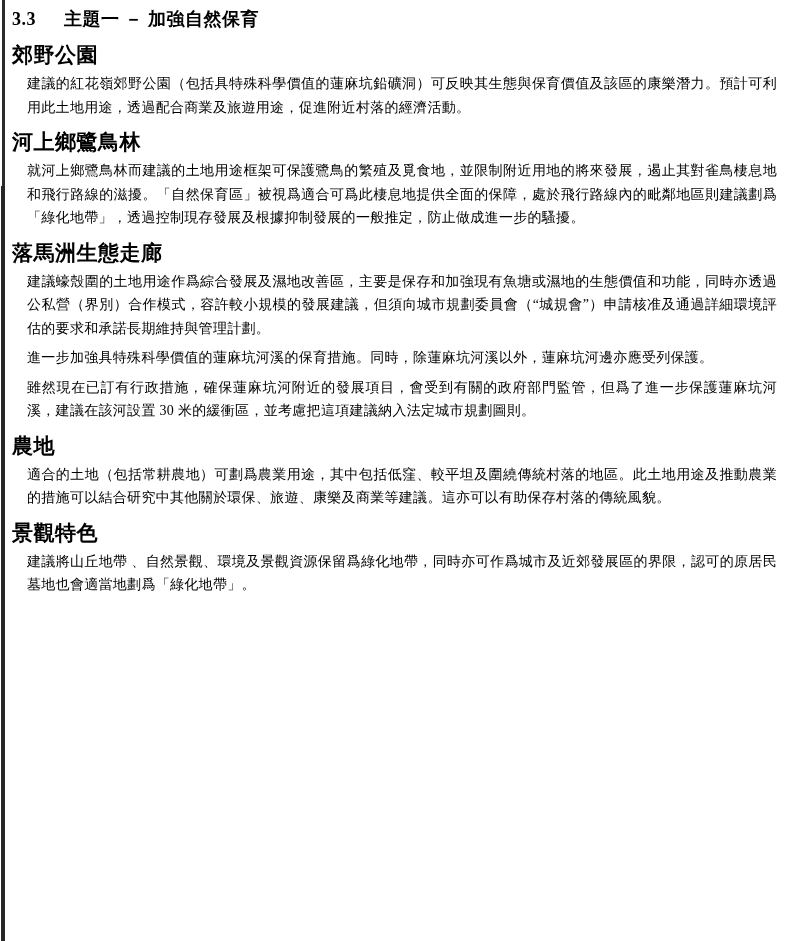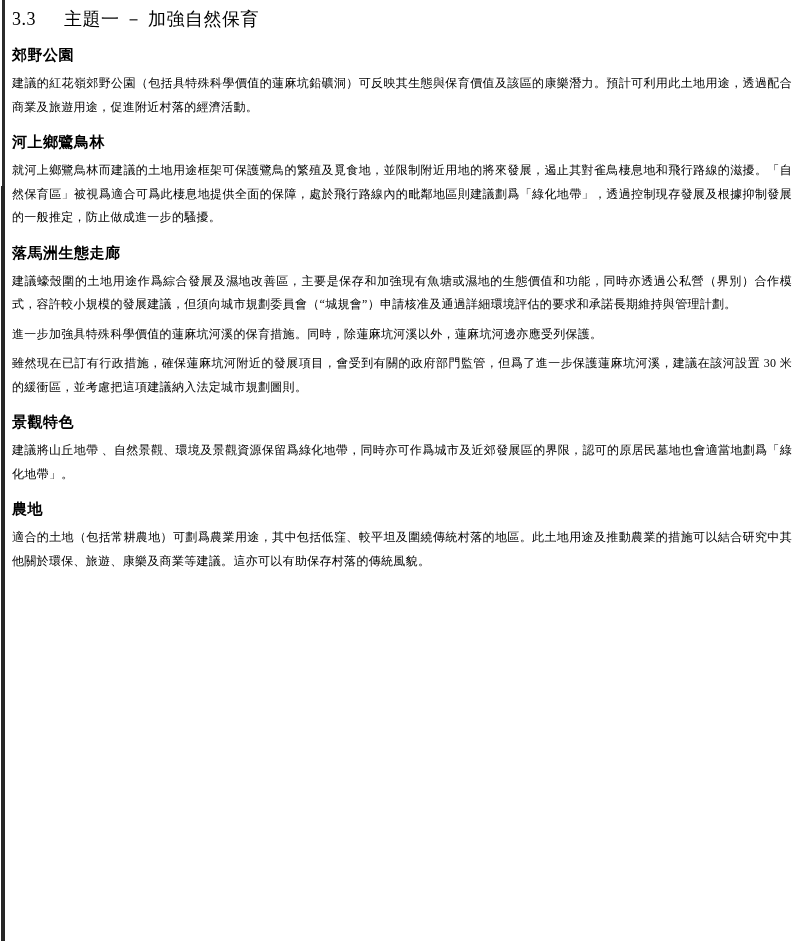--- a/index.html
+++ b/index.html
@@ -23,41 +23,41 @@
     position: absolute;
     left: 1px; top: 186px;
     width: 4px; height: 755px;
     background: #262626;
   }
   .content {
     position: relative;
     padding: 8px 8px 0 12px;
   }
   .doc-header {
-    font-weight: normal;
+    font-weight: bold;
     font-size: 18px;
     line-height: 22px;
     margin: 0 0 14px 0;
     letter-spacing: 0.5px;
   }
   .doc-header .sec-num {
     display: inline-block;
     margin-right: 28px;
   }
   h2.sub-heading {
     font-weight: bold;
-    font-size: 15px;
+    font-size: 21px;
     line-height: 22px;
     margin: 12px 0 6px 0;
     letter-spacing: 0.5px;
   }
   p.body-para {
-    font-size: 12px;
+    font-size: 14px;
     line-height: 23.5px;
-    margin: 6px 0;
+    margin: 6px 15px;
     text-align: justify;
     text-justify: inter-ideograph;
     letter-spacing: 0.3px;
   }
 </style>
 </head>
 <body>
 
 <div class="change-bar-seg1"></div>
 <div class="change-bar-seg2"></div>
@@ -85,23 +85,23 @@
   <section>
     <p class="body-para">建議蠔殼圍的土地用途作爲綜合發展及濕地改善區，主要是保存和加強現有魚塘或濕地的生態價值和功能，同時亦透過公私營（界別）合作模式，容許較小規模的發展建議，但須向城市規劃委員會（“城規會”）申請核准及通過詳細環境評估的要求和承諾長期維持與管理計劃。</p>
   </section>
 
   <section>
     <p class="body-para">進一步加強具特殊科學價值的蓮麻坑河溪的保育措施。同時，除蓮麻坑河溪以外，蓮麻坑河邊亦應受列保護。</p>
     <p class="body-para">雖然現在已訂有行政措施，確保蓮麻坑河附近的發展項目，會受到有關的政府部門監管，但爲了進一步保護蓮麻坑河溪，建議在該河設置 30 米的緩衝區，並考慮把這項建議納入法定城市規劃圖則。</p>
   </section>
 
   <section>
-    <h2 class="sub-heading">景觀特色</h2>
-    <p class="body-para">建議將山丘地帶 、自然景觀、環境及景觀資源保留爲綠化地帶，同時亦可作爲城市及近郊發展區的界限，認可的原居民墓地也會適當地劃爲「綠化地帶」。</p>
+    <h2 class="sub-heading">農地</h2>
+    <p class="body-para">適合的土地（包括常耕農地）可劃爲農業用途，其中包括低窪、較平坦及圍繞傳統村落的地區。此土地用途及推動農業的措施可以結合研究中其他關於環保、旅遊、康樂及商業等建議。這亦可以有助保存村落的傳統風貌。</p>
   </section>
 
   <section>
-    <h2 class="sub-heading">農地</h2>
-    <p class="body-para">適合的土地（包括常耕農地）可劃爲農業用途，其中包括低窪、較平坦及圍繞傳統村落的地區。此土地用途及推動農業的措施可以結合研究中其他關於環保、旅遊、康樂及商業等建議。這亦可以有助保存村落的傳統風貌。</p>
+    <h2 class="sub-heading">景觀特色</h2>
+    <p class="body-para">建議將山丘地帶 、自然景觀、環境及景觀資源保留爲綠化地帶，同時亦可作爲城市及近郊發展區的界限，認可的原居民墓地也會適當地劃爲「綠化地帶」。</p>
   </section>
 
 
 </div>
 
 </body></html>

